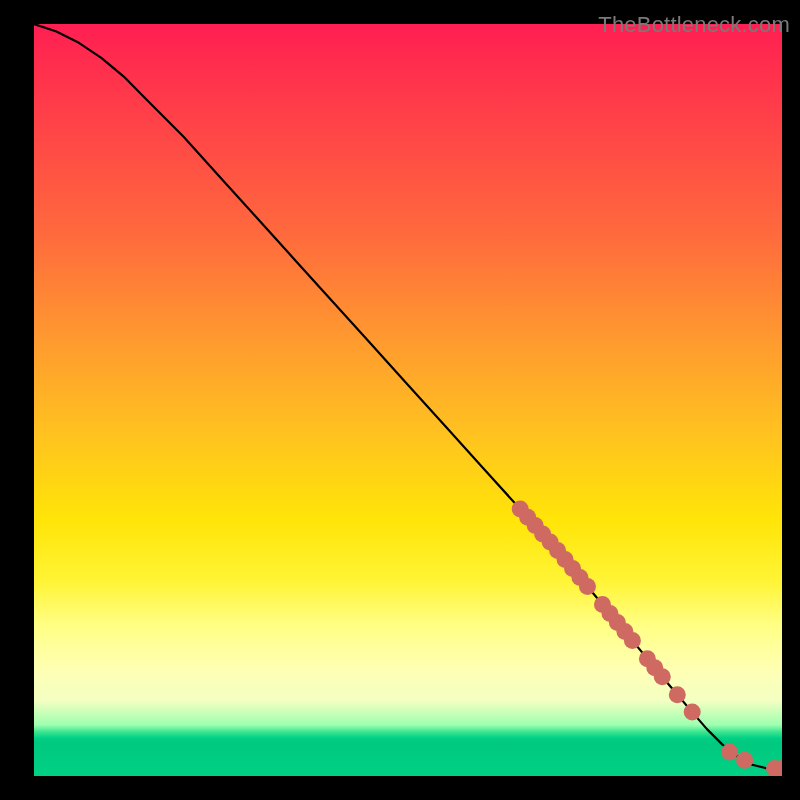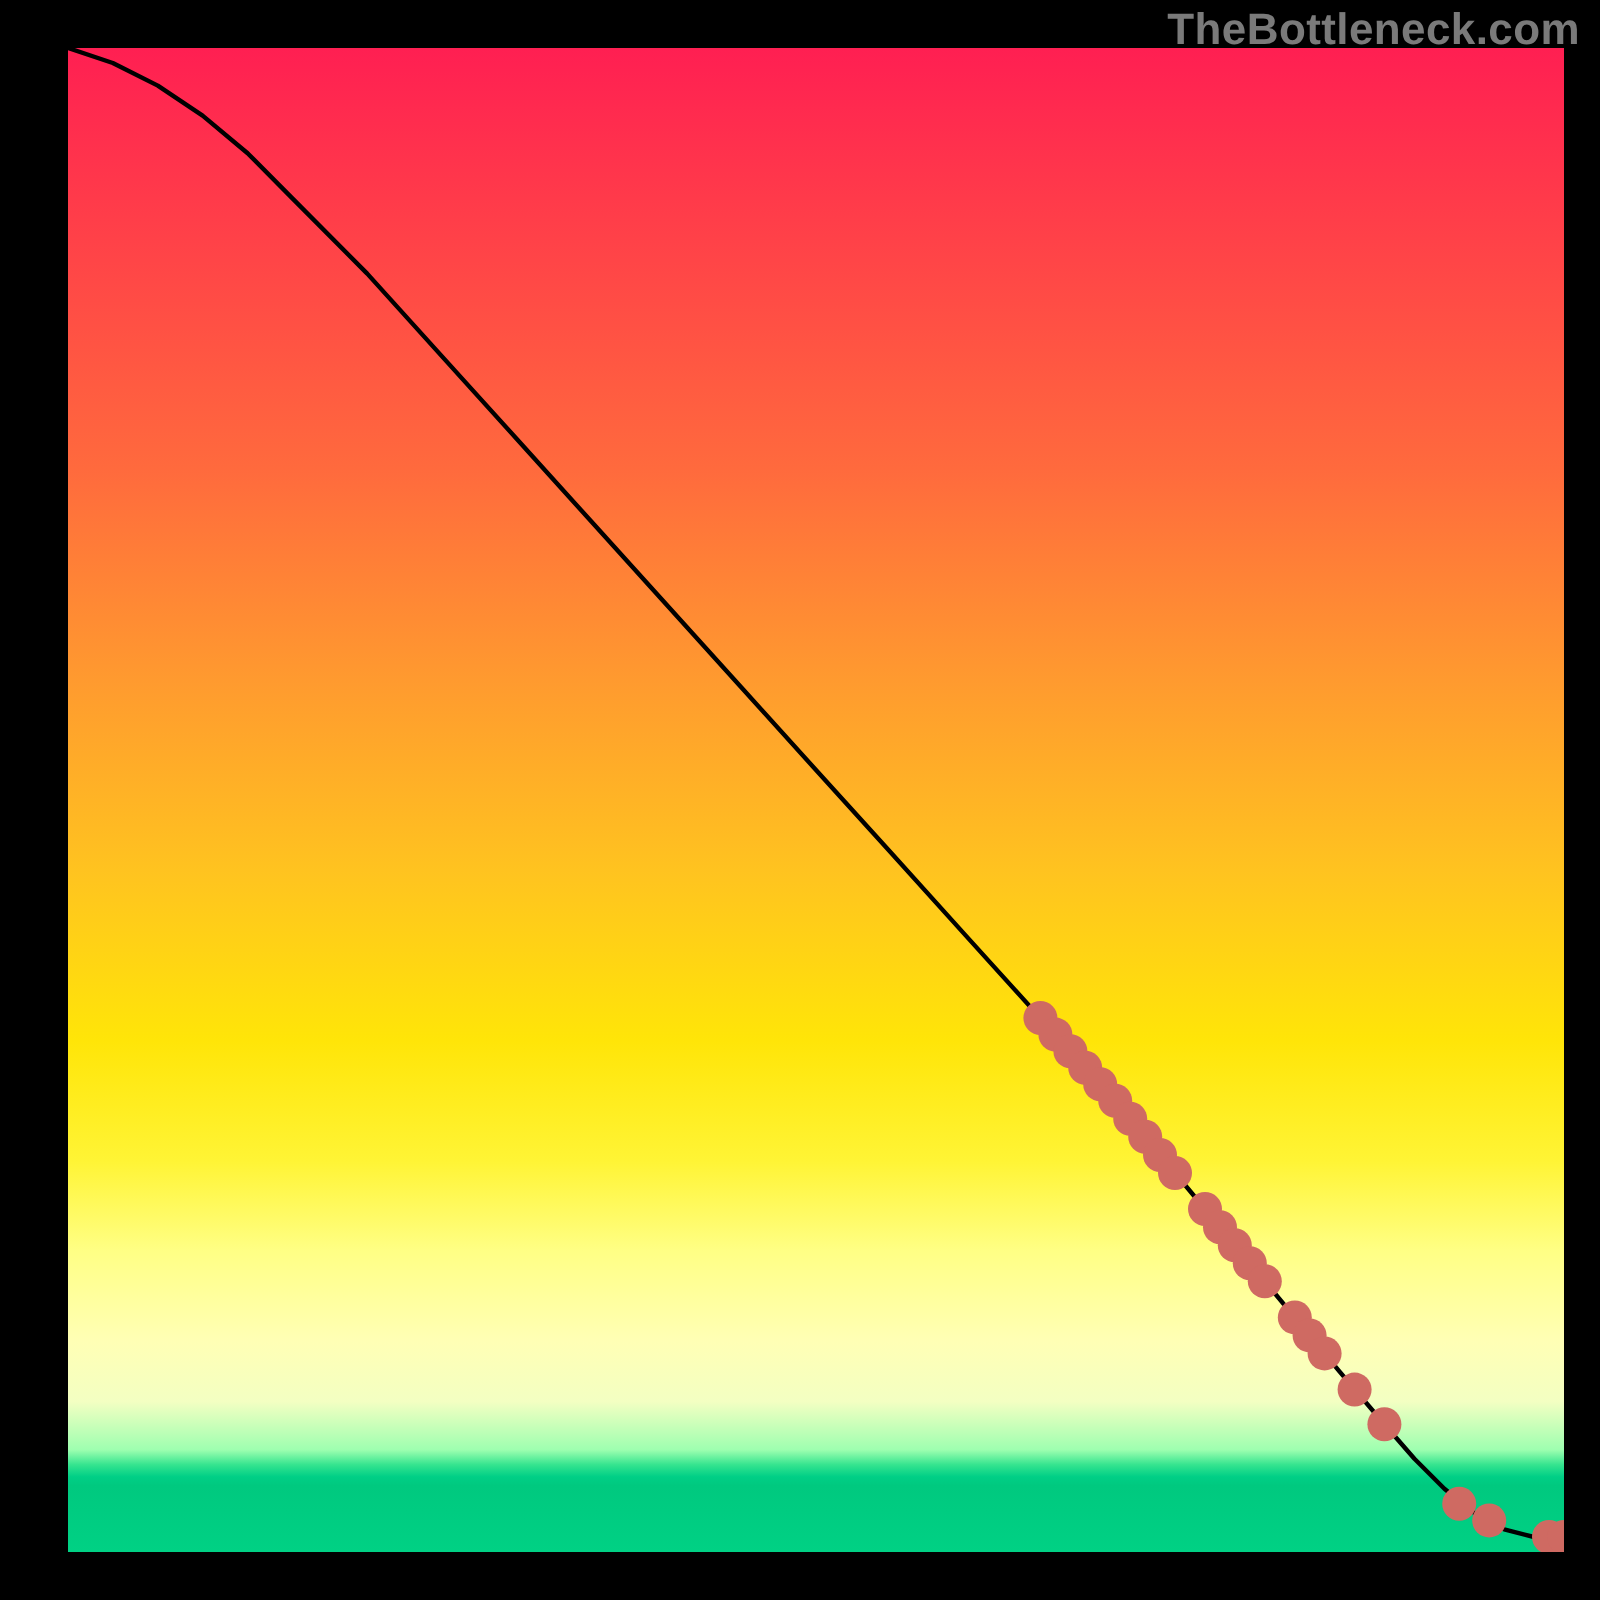--- a/index.html
+++ b/index.html
@@ -12,25 +12,25 @@
     overflow: hidden;
   }
   .frame {
     position: relative;
     width: 800px;
     height: 800px;
     background: #000;
   }
   .watermark {
     position: absolute;
-    top: 2px;
+    top: 12px;
     right: 10px;
     color: #7a7a7a;
     font-size: 22px;
-    font-weight: 700;
+    font-weight: 400;
     z-index: 50;
     letter-spacing: 0.2px;
   }
   .plot-area {
     position: absolute;
     left: 34px;
     top: 24px;
     width: 748px;
     height: 752px;
     overflow: hidden;

